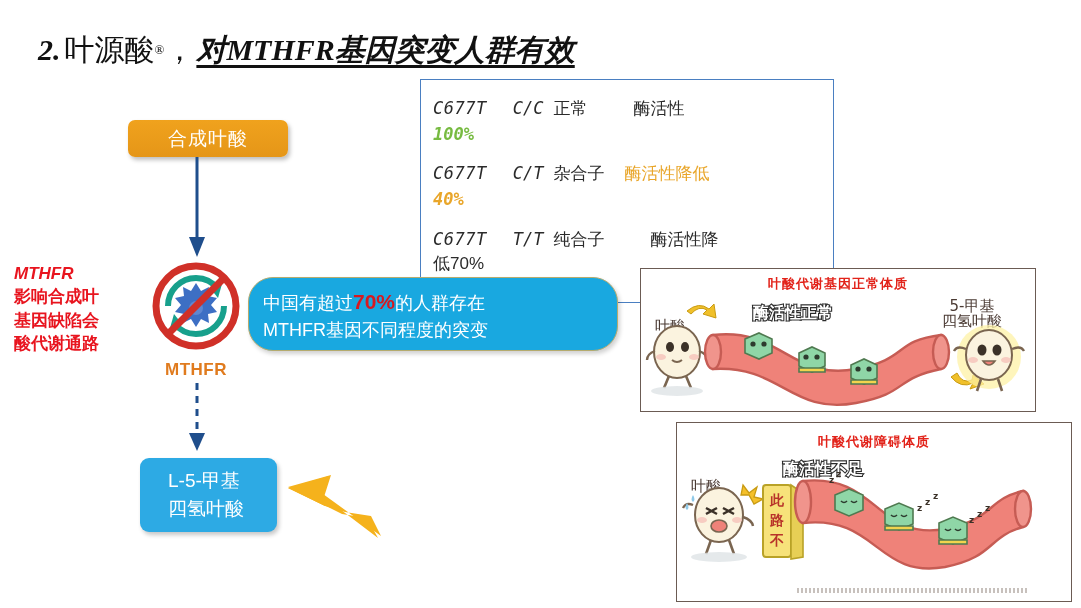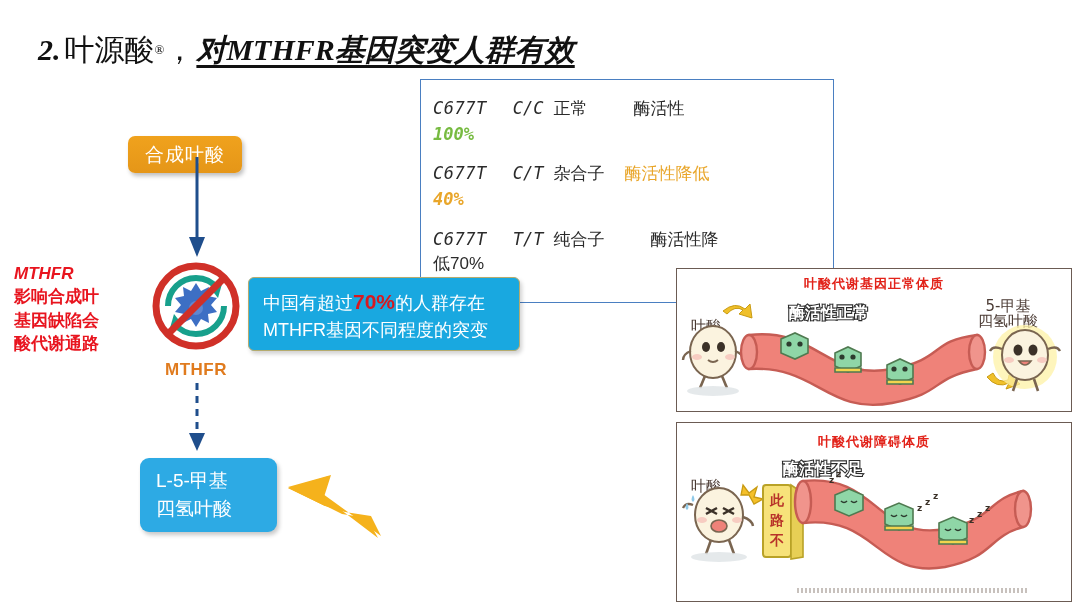--- a/index.html
+++ b/index.html
@@ -34,56 +34,56 @@
   .sp1{display:inline-block;width:26px;}
   .sp2{display:inline-block;width:10px;}
   .sp3{display:inline-block;width:46px;}
 
   
   #rednote{left:14px;top:262px;width:120px;color:#e8141e;font-weight:700;
            font-size:17px;line-height:1.38;}
   #rednote .en{font-style:italic;}
 
   
-  #orangebox{left:128px;top:136px;width:114px;height:37px;border-radius:7px;
+  #orangebox{left:128px;top:120px;width:160px;height:37px;border-radius:7px;
     background:linear-gradient(180deg,#f0a21d 0%,#e59618 100%);
     box-shadow:2px 3px 4px rgba(0,0,0,.25);
     color:#fff;font-size:19px;display:flex;align-items:center;justify-content:center;
     letter-spacing:1px;}
 
   
   #arrow1{left:180px;top:157px;}
   #arrow2{left:180px;top:383px;}
 
   
   #mthfricon{left:148px;top:258px;width:96px;height:96px;}
   #mthfrlabel{left:148px;top:360px;width:96px;text-align:center;color:#e07b1e;
               font-size:17px;font-weight:600;letter-spacing:.5px;}
 
   
-  #callout{left:248px;top:277px;width:272px;height:74px;border-radius:6px;
+  #callout{left:248px;top:277px;width:370px;height:74px;border-radius:25px;
     background:#19a8e0;border:1.2px solid #b5ab6e;box-sizing:border-box;
     box-shadow:2px 3px 4px rgba(0,0,0,.18);
     color:#fff;font-size:18px;line-height:1.45;padding:9px 12px 0 14px;}
   #callout b{color:#d81920;font-weight:700;font-size:21px;}
 
   
   #l5box{left:140px;top:458px;width:137px;height:74px;border-radius:9px;
     background:#2daae4;box-shadow:2px 3px 4px rgba(0,0,0,.22);
     color:#fff;font-size:19px;line-height:1.45;
     display:flex;flex-direction:column;align-items:flex-start;justify-content:center;
-    padding-left:16px;box-sizing:border-box;}
+    padding-left:28px;box-sizing:border-box;}
 
   
   #yarrow{left:285px;top:470px;}
 
   
   .panel{border:1.6px solid #6b5b53;background:#fff;box-sizing:border-box;
          overflow:hidden;}
-  #panelTop{left:676px;top:268px;width:396px;height:144px;}
+  #panelTop{left:640px;top:268px;width:396px;height:144px;}
   #panelBot{left:676px;top:422px;width:396px;height:180px;}
   .ptitle{position:absolute;left:0;width:100%;text-align:center;
     color:#e2231a;font-weight:700;font-size:13px;letter-spacing:1px;
     font-family:"DejaVu Sans",sans-serif;}
   .pstroke{position:absolute;font-weight:700;font-size:16px;color:#fff;
     letter-spacing:0px;font-family:"DejaVu Sans",sans-serif;
     -webkit-text-stroke:2.2px #2b2b2b;paint-order:stroke fill;}
   .plabel{position:absolute;font-size:15px;color:#4a3a33;line-height:1.3;
           text-align:center;font-family:"DejaVu Sans",sans-serif;}
   .watermark{position:absolute;left:120px;bottom:8px;width:230px;height:5px;

